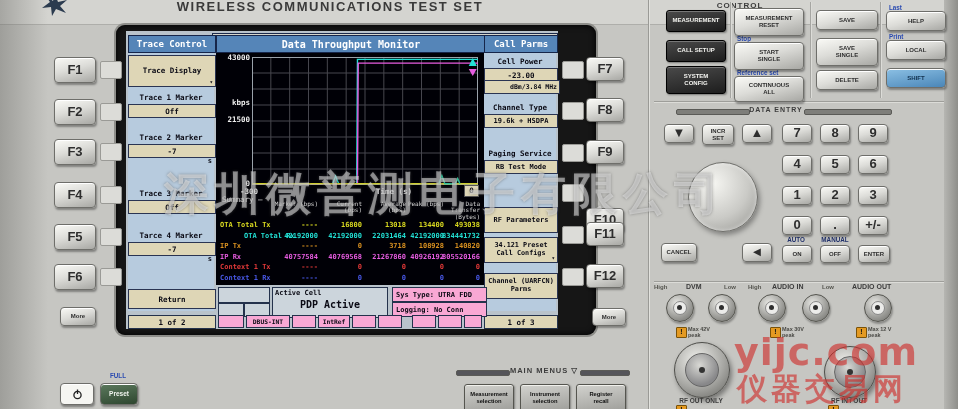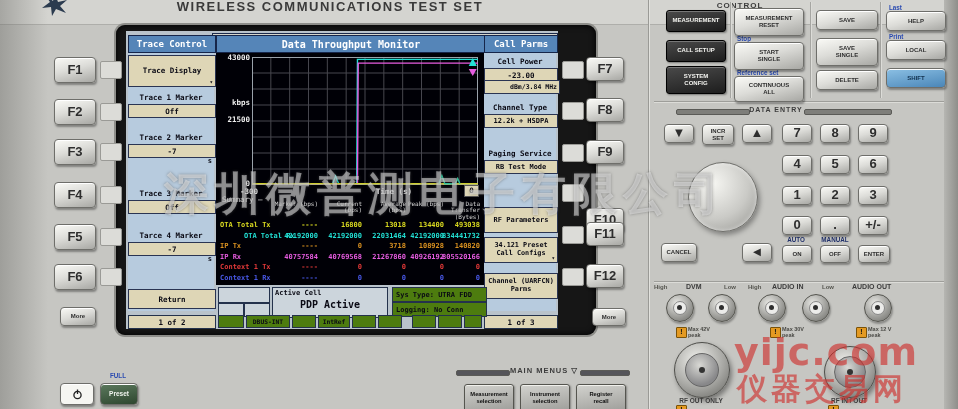--- a/index.html
+++ b/index.html
@@ -30,21 +30,21 @@
   .unit{position:absolute;font-size:7px;font-weight:bold;text-align:right;padding-right:3px;}
   .dn-tri{position:absolute;right:2px;bottom:1px;font-size:6px;line-height:6px;}
   .main-black{position:absolute;left:90px;top:22px;width:268px;height:232px;background:#000006;color:#e8e8e8;}
   .ytick{position:absolute;left:2px;width:32px;text-align:right;font-size:7.5px;font-weight:bold;color:#f0f0f0;}
   .xtick{position:absolute;font-size:7.5px;font-weight:bold;color:#f0f0f0;}
   .sum-title{position:absolute;font-size:7.5px;color:#e6e6e6;}
   .sum-h{position:absolute;font-size:6px;line-height:6.4px;text-align:right;color:#d8d8d8;}
   .sum-lab{position:absolute;font-size:7px;font-weight:bold;}
   .sum-v{position:absolute;font-size:7px;font-weight:bold;text-align:right;}
   .stat-box{position:absolute;background:#ccd5dc;border:1px solid #24324c;}
-  .stat-text{position:absolute;background:#4d7c0f;border:1px solid #24324c;font-size:7px;font-weight:bold;
+  .stat-text{position:absolute;background:#f9a8d4;border:1px solid #24324c;font-size:7px;font-weight:bold;
              display:flex;align-items:center;padding-left:3px;}
   .pager{position:absolute;background:#ded6b6;border:1px solid #24324c;font-size:7.5px;font-weight:bold;
          display:flex;align-items:center;justify-content:center;}
   
   .key{position:absolute;background:linear-gradient(165deg,#fafaf6 0%,#dcdcd8 45%,#a8a8a4 100%);
        border:1px solid #6e6e6a;border-radius:4px;box-shadow:inset 0 1px 0 #fff,1px 2px 2px rgba(0,0,0,.35);
        display:flex;align-items:center;justify-content:center;font-size:13px;font-weight:bold;color:#2e2e2e;
        text-align:center;line-height:1.1;z-index:4;}
   .key.small{font-size:6px;}
   .darkkey{position:absolute;background:linear-gradient(170deg,#4a4a4a,#1d1d1d);border:1px solid #000;border-radius:3px;
@@ -248,21 +248,21 @@
       <div class="val" style="left:358px;top:37px;width:72px;height:12px">
           <span>-23.00</span>
         </div>
       <div class="val right" style="left:358px;top:49px;width:72px;height:12px;font-size:6.5px">
           <span>dBm/3.84 MHz</span>
         </div>
       <div class="lbl" style="left:358px;top:70px;width:72px;height:13px">
           <span>Channel Type</span>
         </div>
       <div class="val" style="left:358px;top:83px;width:72px;height:12px;font-size:7px">
-          <span>12.2k + HSDPA</span>
+          <span>19.6k + HSDPA</span>
         </div>
       <div class="lbl" style="left:358px;top:116px;width:72px;height:13px">
           <span>Paging Service</span>
         </div>
       <div class="val" style="left:358px;top:129px;width:72px;height:12px;font-size:7px">
           <span>RB Test Mode</span>
         </div>
       <div class="val" style="left:358px;top:176px;width:72px;height:24px">
         <span style="text-align:center;width:58px;white-space:normal;line-height:1.15;font-size:7px">RF Parameters</span>
       </div>

